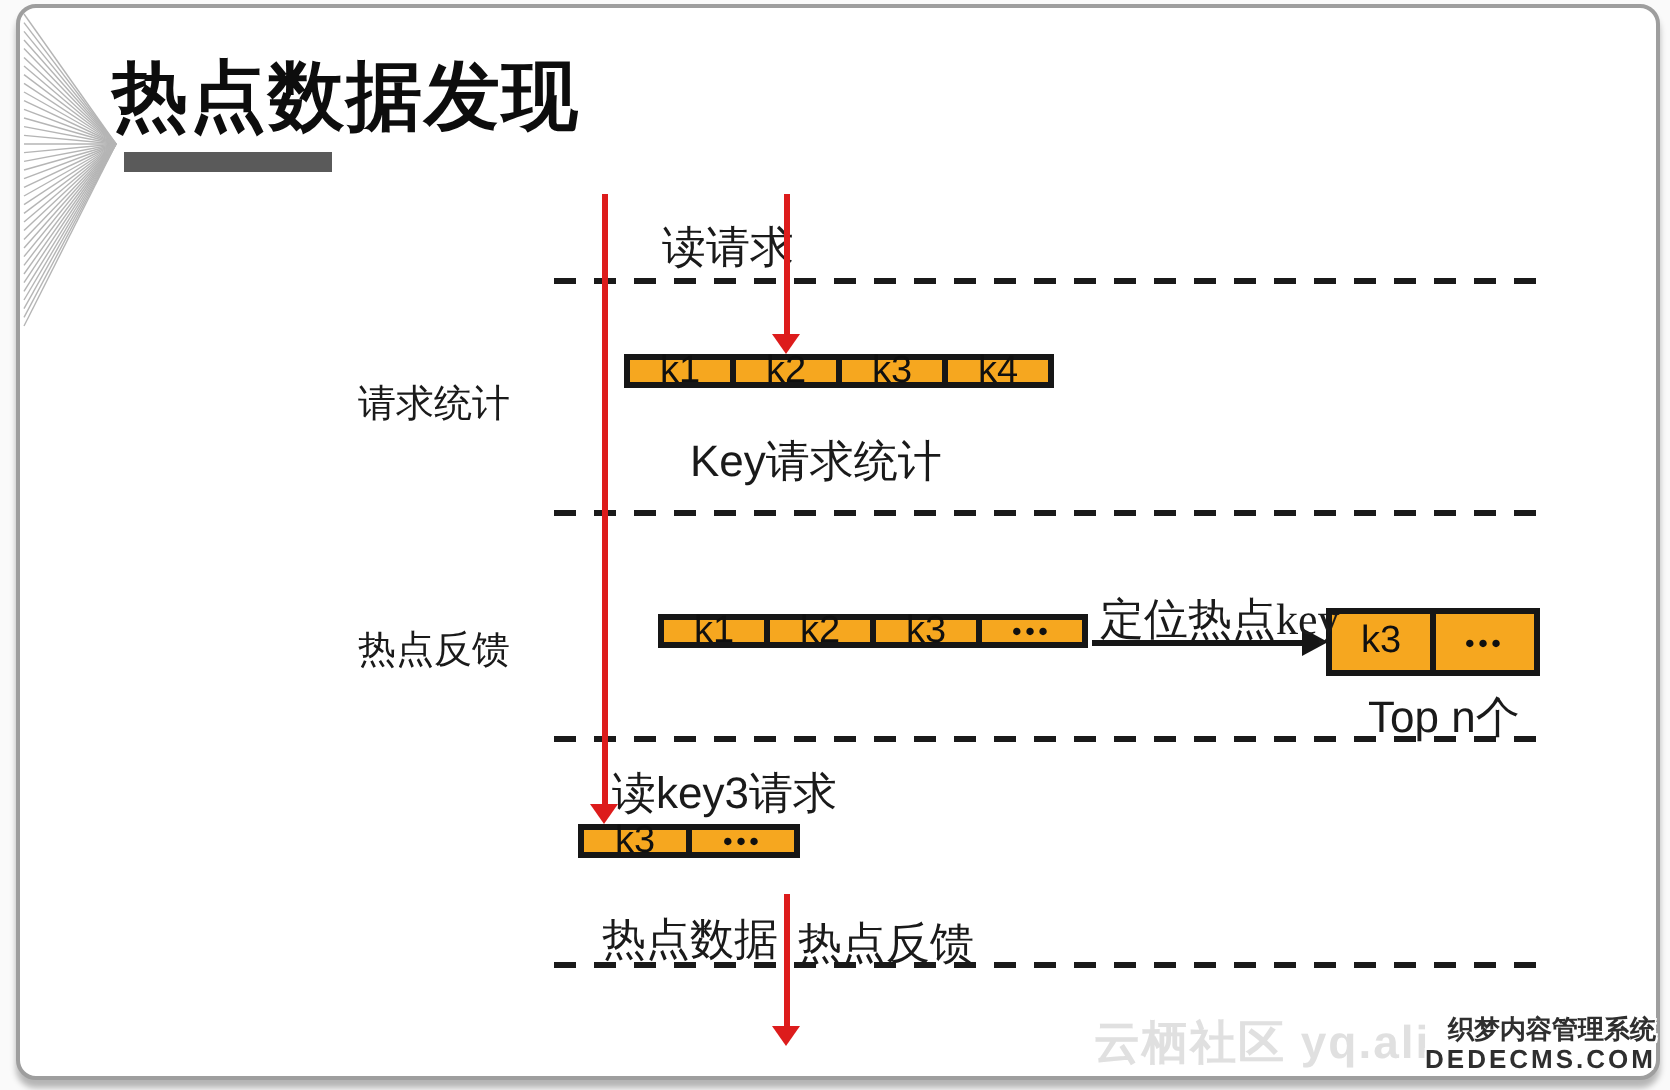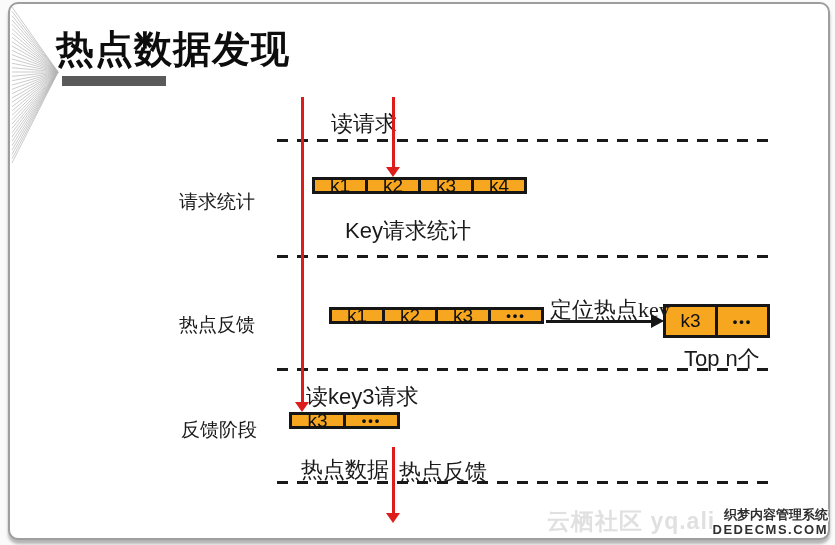--- a/index.html
+++ b/index.html
@@ -146,21 +146,20 @@
   <div class="lbl locate">定位热点key</div>
   <div class="harrow"></div>
   <div class="harrow-head"></div>
   <div class="boxgroup g2r">
     <div class="cell">k3</div>
     <div class="cell dots">•••</div>
   </div>
   <div class="lbl topn">Top n个</div>
 
   <div class="lbl readkey3">读key3请求</div>
-  <div class="row-lbl rl3">反馈阶段</div>
   <div class="boxgroup g3">
     <div class="cell">k3</div>
     <div class="cell dots">•••</div>
   </div>
   <div class="lbl hotdata">热点数据</div>
   <div class="lbl hotfeedback">热点反馈</div>
 
   <div class="wm-community">云栖社区 yq.ali</div>
   <div class="wm-cms">
     <div class="l1">织梦内容管理系统</div>

